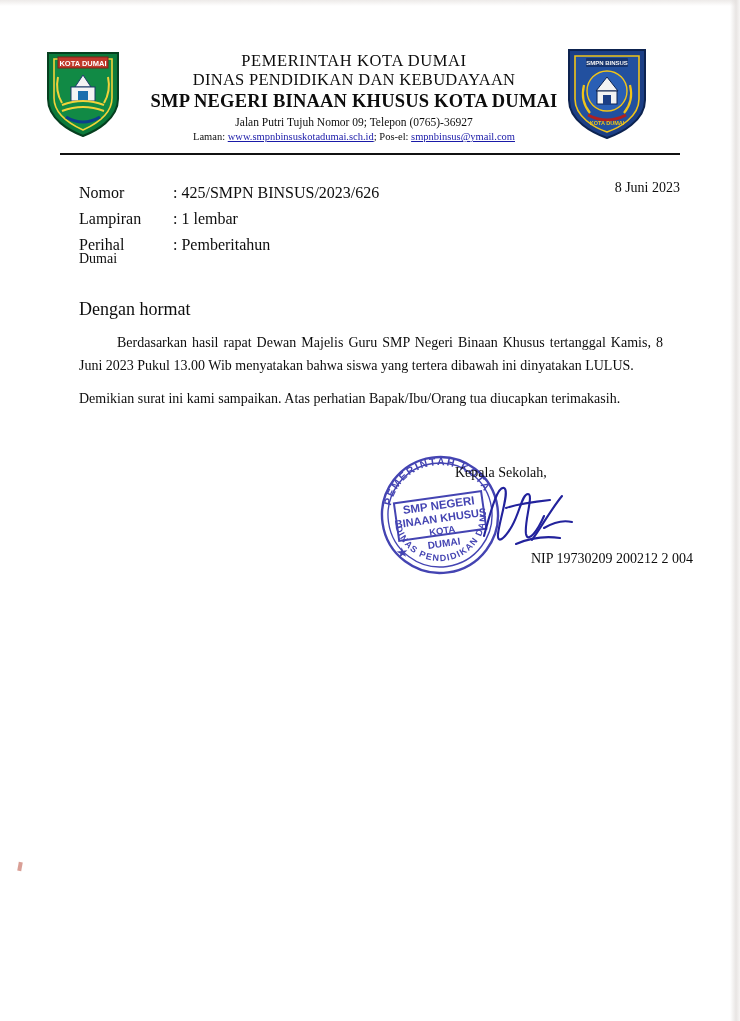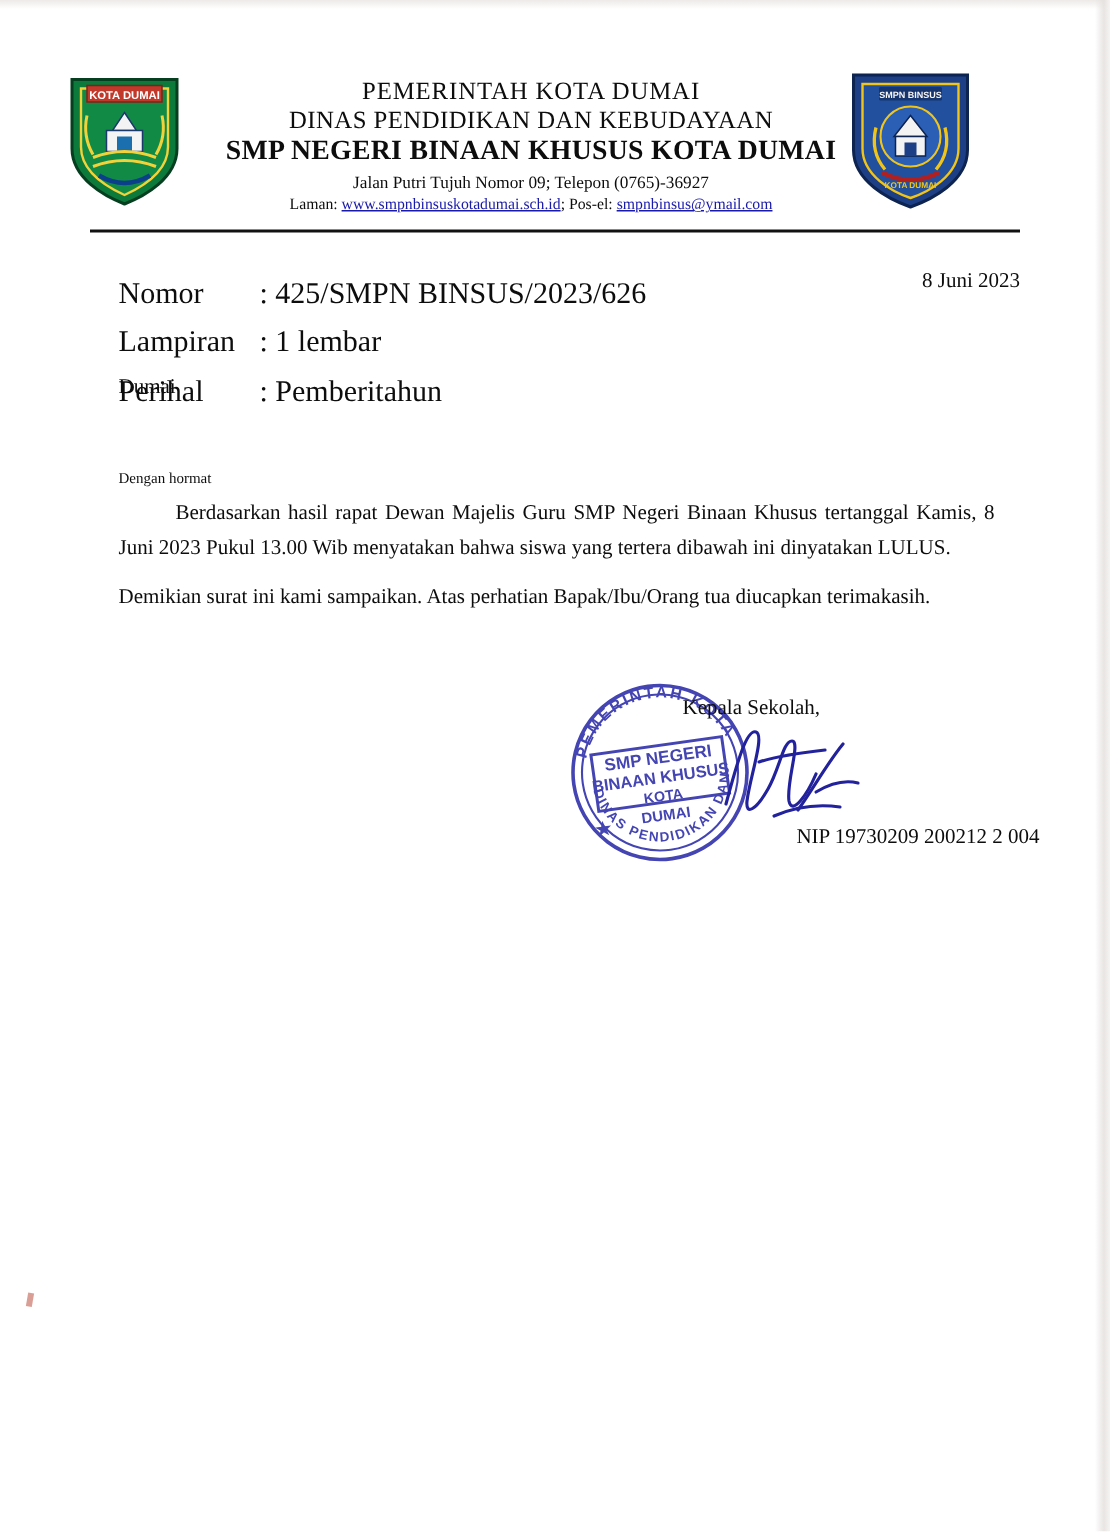--- a/index.html
+++ b/index.html
@@ -116,21 +116,21 @@
     top: 0px;
     width: 86px;
     height: 96px;
   }
 
   
   .meta {
     position: absolute;
     left: 79px;
     top: 180px;
-    font-size: 20px;
+    font-size: 16px;
     line-height: 1.62;
   }
   .meta-row {
     display: flex;
   }
   .meta-label {
     width: 78px;
     flex: 0 0 78px;
   }
   .meta-value {
@@ -148,22 +148,21 @@
     position: absolute;
     left: 79px;
     top: 248px;
     font-size: 14px;
     line-height: 1.6;
   }
   .salutation {
     position: absolute;
     left: 79px;
     top: 299px;
-    font-size: 10px;
-    margin-top: 15px;
+    font-size: 18px;
   }
   .para1 {
     position: absolute;
     left: 79px;
     top: 332px;
     width: 584px;
     font-size: 14px;
     line-height: 1.62;
     text-align: justify;
     text-indent: 38px;

